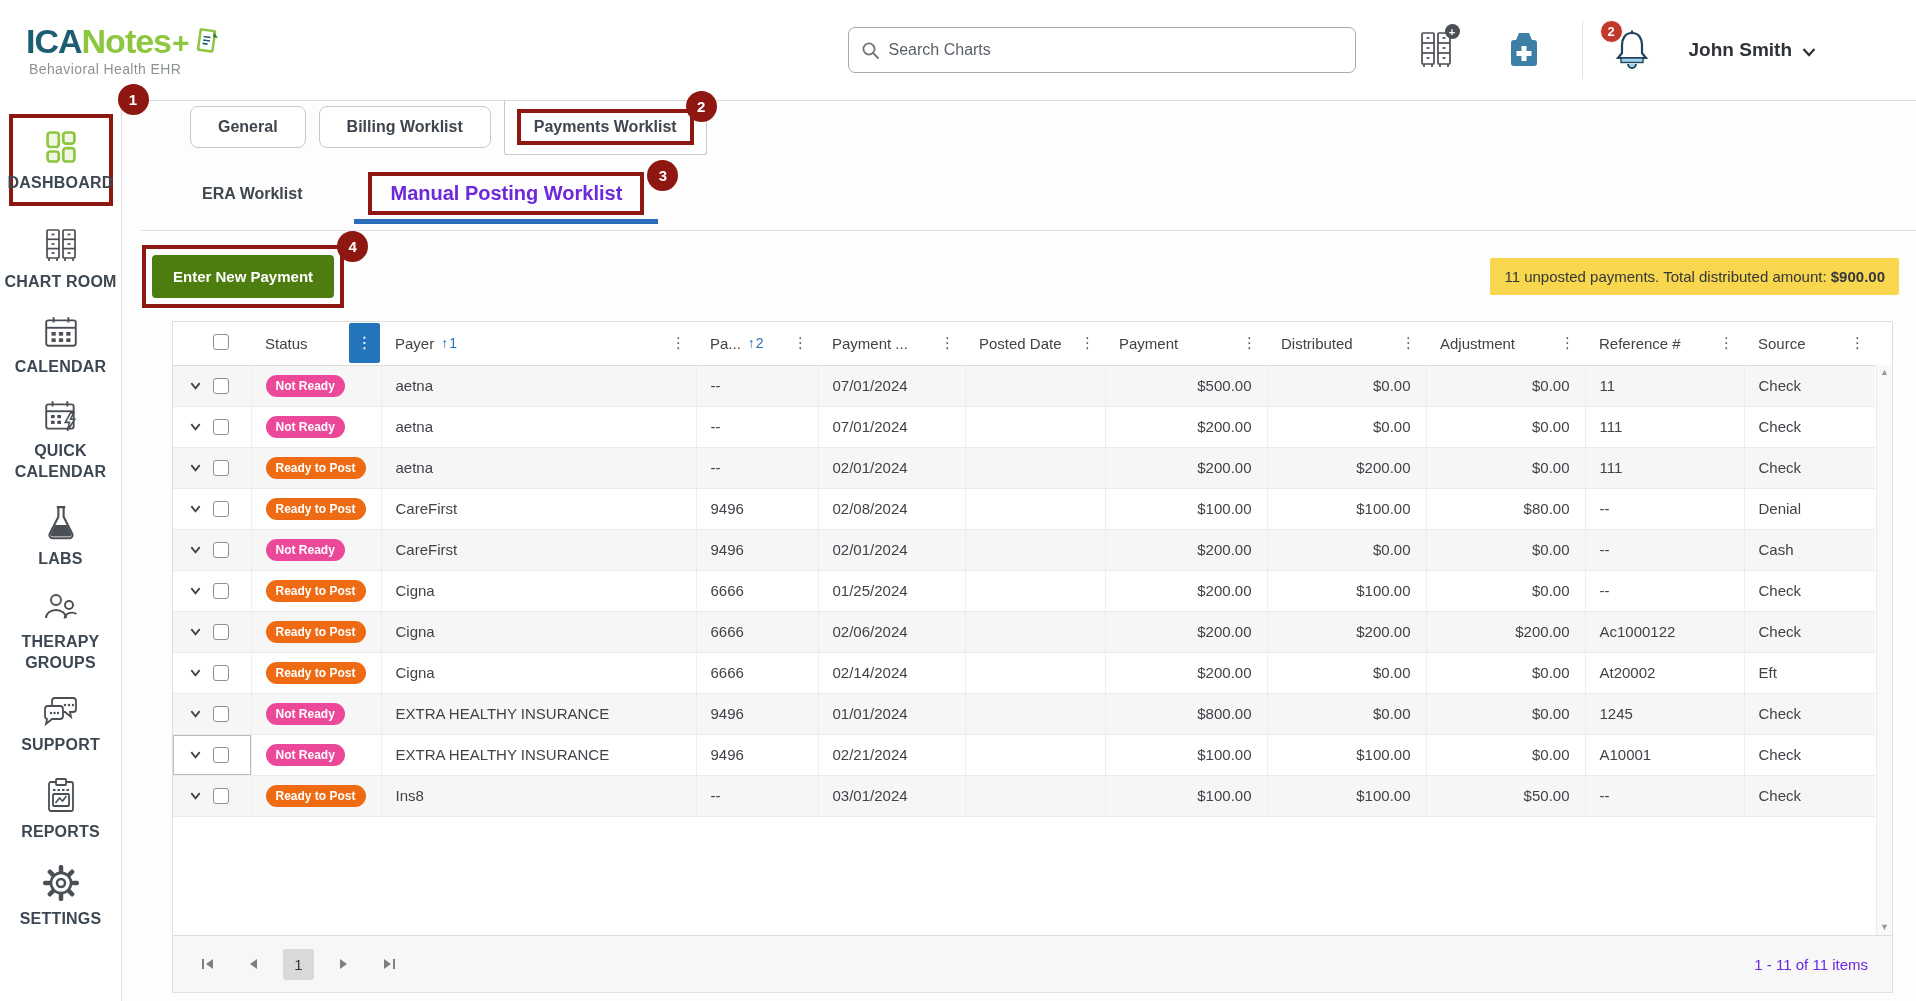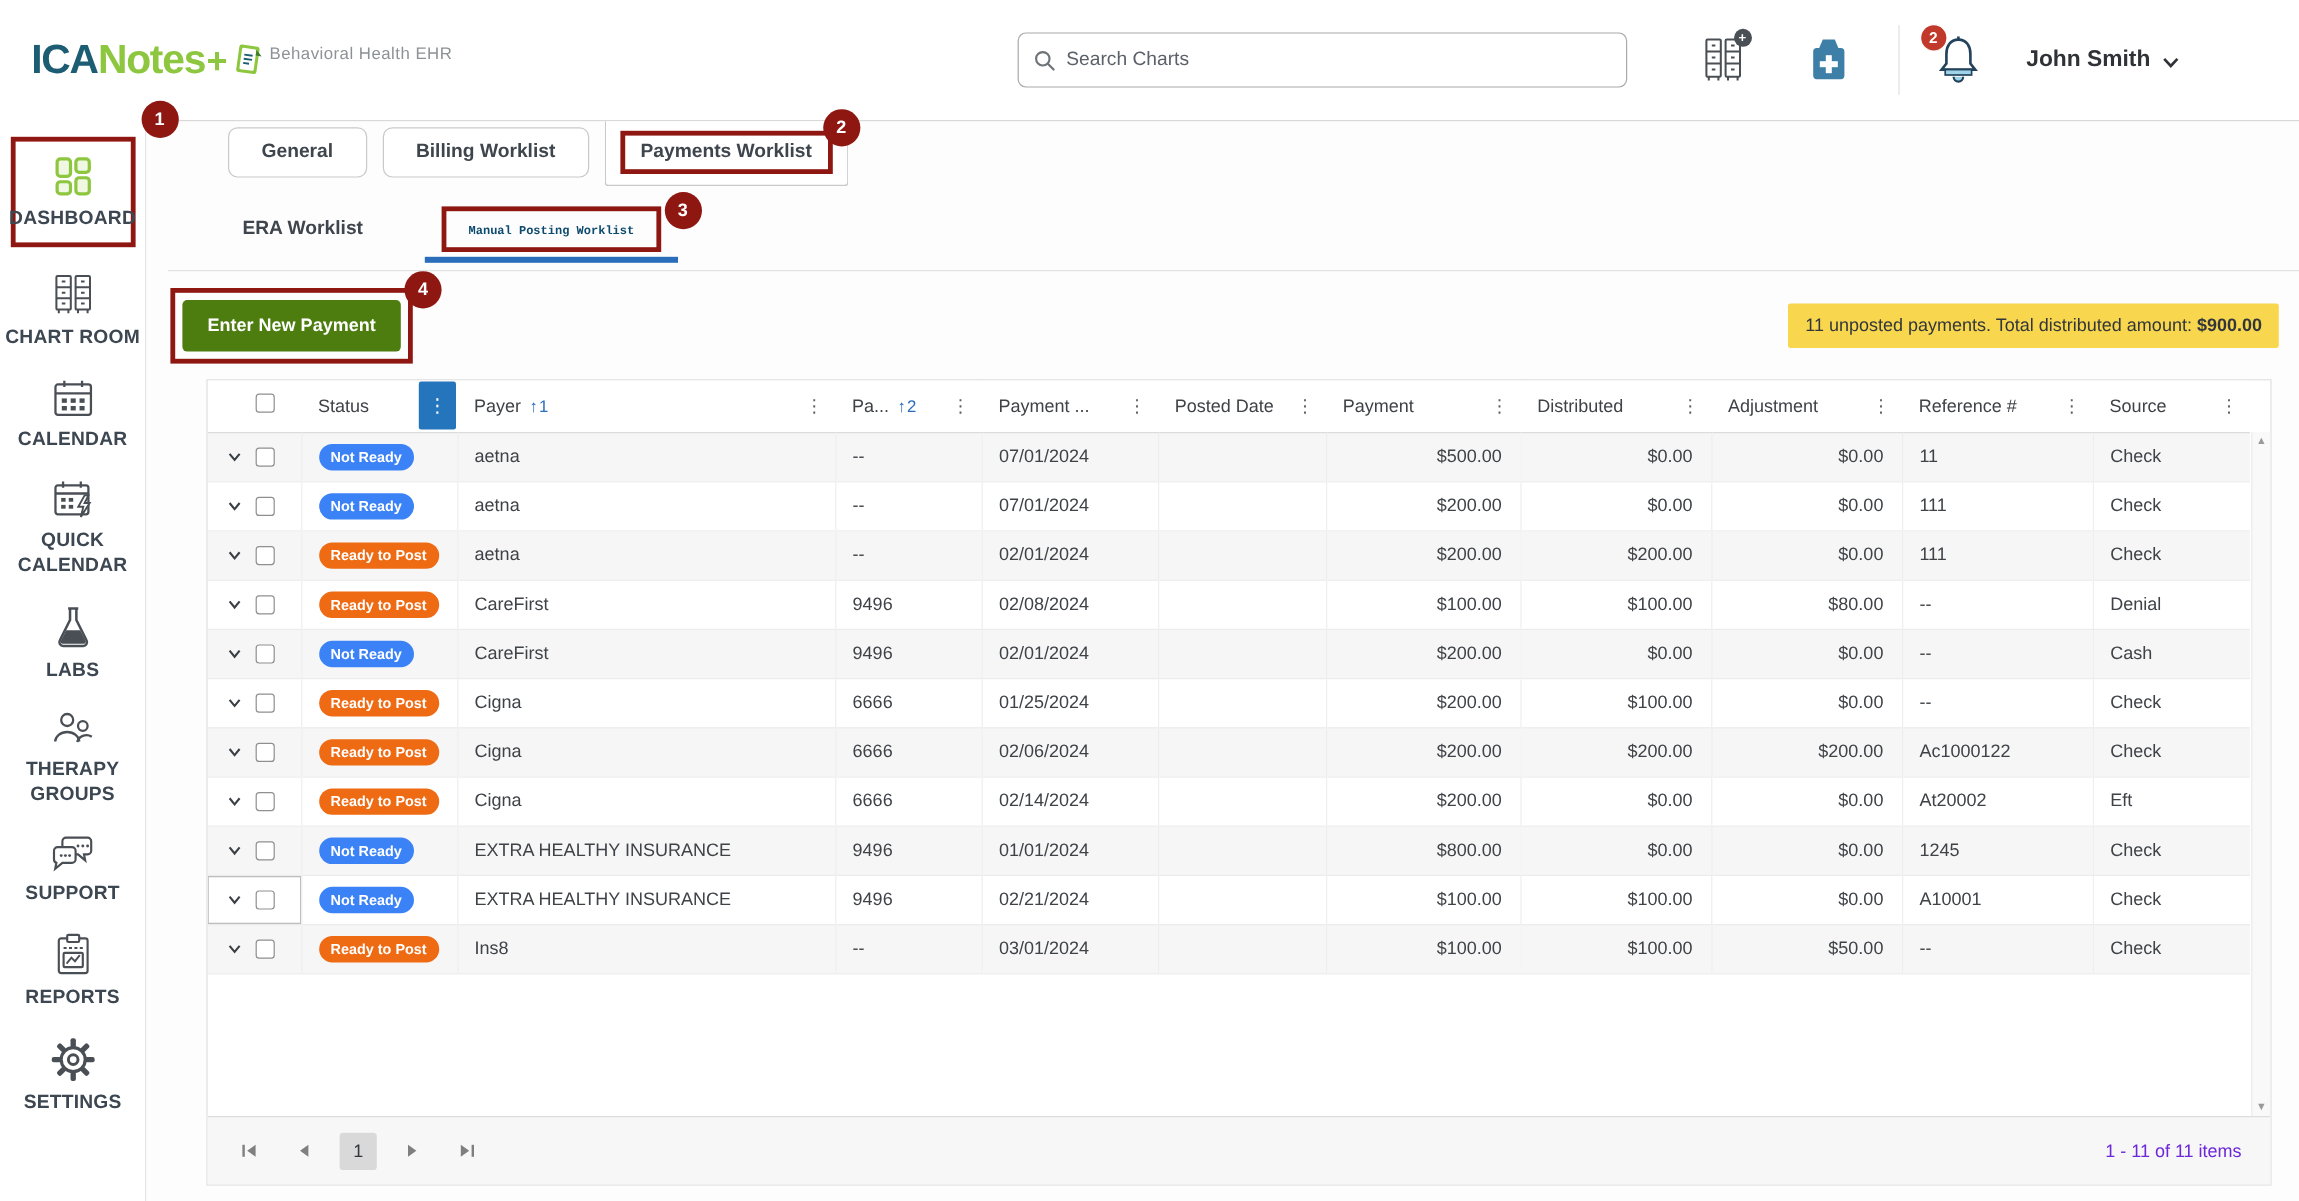--- a/index.html
+++ b/index.html
@@ -1,21 +1,21 @@
 <!DOCTYPE html>
 <html><head>
 <meta charset="utf-8">
 <style>
   * { margin:0; padding:0; box-sizing:border-box; }
   html,body { width:1916px; height:1001px; overflow:hidden; background:#fff;
     font-family:"Liberation Sans","DejaVu Sans",sans-serif; color:#3f4348; }
 
   
   .app-header { height:100px; display:flex; align-items:center; padding:0 0 0 26px; background:#fff; position:relative; z-index:5; }
-  .logo { display:flex; line-height:1; }
+  .logo { display:flex; flex-direction:column; line-height:1; }
   .logo-row { display:flex; align-items:flex-end; }
   .logo-ica { font-size:34px; font-weight:bold; color:#1d5d73; letter-spacing:-1px; }
   .logo-notes { font-size:34px; font-weight:bold; color:#8dc63f; letter-spacing:-1px; }
   .logo-plus { font-size:30px; font-weight:bold; color:#8dc63f; margin-left:1px; }
   .logo-doc { margin-left:2px; margin-bottom:2px; }
   .logo-tag { font-size:14px; color:#8d9296; margin-top:4px; margin-left:3px; letter-spacing:.4px; }
 
   .search-wrap { margin-left:auto; width:508px; height:46px; border:1px solid #a9a9a9; border-radius:7px;
     display:flex; align-items:center; padding:0 12px; background:#fff; }
   .search-wrap input { border:none; outline:none; font-size:16px; color:#555; width:100%; margin-left:9px;
@@ -57,21 +57,21 @@
   .tab-active { border:1px solid #c9c9c9; border-top:none; border-radius:0 0 3px 3px; margin-top:0;
     padding:8px 12px 9px; background:#fff; position:relative; }
   .tab-active-annbox { border:4px solid #8e1712; padding:5px 13px; position:relative; }
   .tab-active-label { font-size:16px; font-weight:bold; color:#3e454c; }
 
   
   .subtabs-row { display:flex; align-items:center; gap:60px; margin-left:56px; margin-top:17px; }
   .subtab { font-size:16px; font-weight:bold; color:#3e454c; padding:4px 6px; cursor:pointer; }
   .subtab-manual-wrap { position:relative; }
   .subtab-annbox { border:4px solid #8e1712; padding:6px 18px; background:transparent; }
-  .subtab-active-label { font-size:10px; font-weight:bold; color:#0c4a6e; cursor:pointer;font-family:Liberation Mono, monospace; }
+  .subtab-active-label { font-size:20px; font-weight:bold; color:#6d28d9; cursor:pointer; }
   .subtab-underline { position:absolute; left:-14px; right:-14px; bottom:-9px; height:5px; background:#2a6ebb; }
   .content-divider { border-bottom:1px solid #e2e2e2; margin-top:15px; margin-right:0; }
 
   
   .toolbar { display:flex; align-items:center; justify-content:space-between; margin-top:14px; padding-right:17px; }
   .btn-annbox { border:4px solid #8e1712; padding:6px; position:relative; margin-left:2px; }
   .btn-primary { background:#4d7c0f; color:#fff; border:none; border-radius:4px; padding:13px 21px;
     font-size:15px; font-weight:bold; font-family:"Liberation Sans","DejaVu Sans",sans-serif; cursor:pointer; }
   .banner { background:#f8d64e; padding:10px 14px; font-size:15px; color:#33373c; border-radius:2px; }
   .banner b { font-weight:bold; }
@@ -93,21 +93,21 @@
   tbody td + td { border-left:1px solid #eeeeee; }
   tbody tr.odd { background:#f6f6f6; }
   tbody tr.even { background:#fff; }
   td.num { text-align:right; padding-right:15px; }
   .c-exp { padding-left:16px !important; }
   .c-exp .cellflex { display:flex; align-items:center; gap:11px; }
   td.focused { box-shadow:inset 0 0 0 1px #bdbdbd; background:#fff; }
   .cbx { width:16px; height:16px; border:1px solid #8f8f8f; border-radius:3px; background:#fff; display:inline-block; cursor:pointer; }
   .chev { display:inline-flex; cursor:pointer; }
   .badge { display:inline-block; color:#fff; font-size:12px; font-weight:bold; padding:4px 10px; border-radius:11px; }
-  .badge.not-ready { background:#3b82f6; }
+  .badge.not-ready { background:#ec4899; }
   .badge.ready { background:#ee6a13; }
   .hcbx-pad { margin-left:24px; }
 
   .vbar { position:absolute; top:43px; bottom:0; right:0; width:16px; background:#f9f9f9; border-left:1px solid #ececec;
     display:flex; flex-direction:column; justify-content:space-between; align-items:center; padding:3px 0; }
   .vbar span { color:#9a9a9a; font-size:9px; cursor:pointer; line-height:1; }
 
   .t-footer { height:57px; background:#f7f7f7; border-top:1px solid #ddd; display:flex; align-items:center;
     padding:0 24px 0 20px; }
   .pager { display:flex; align-items:center; gap:15px; }

